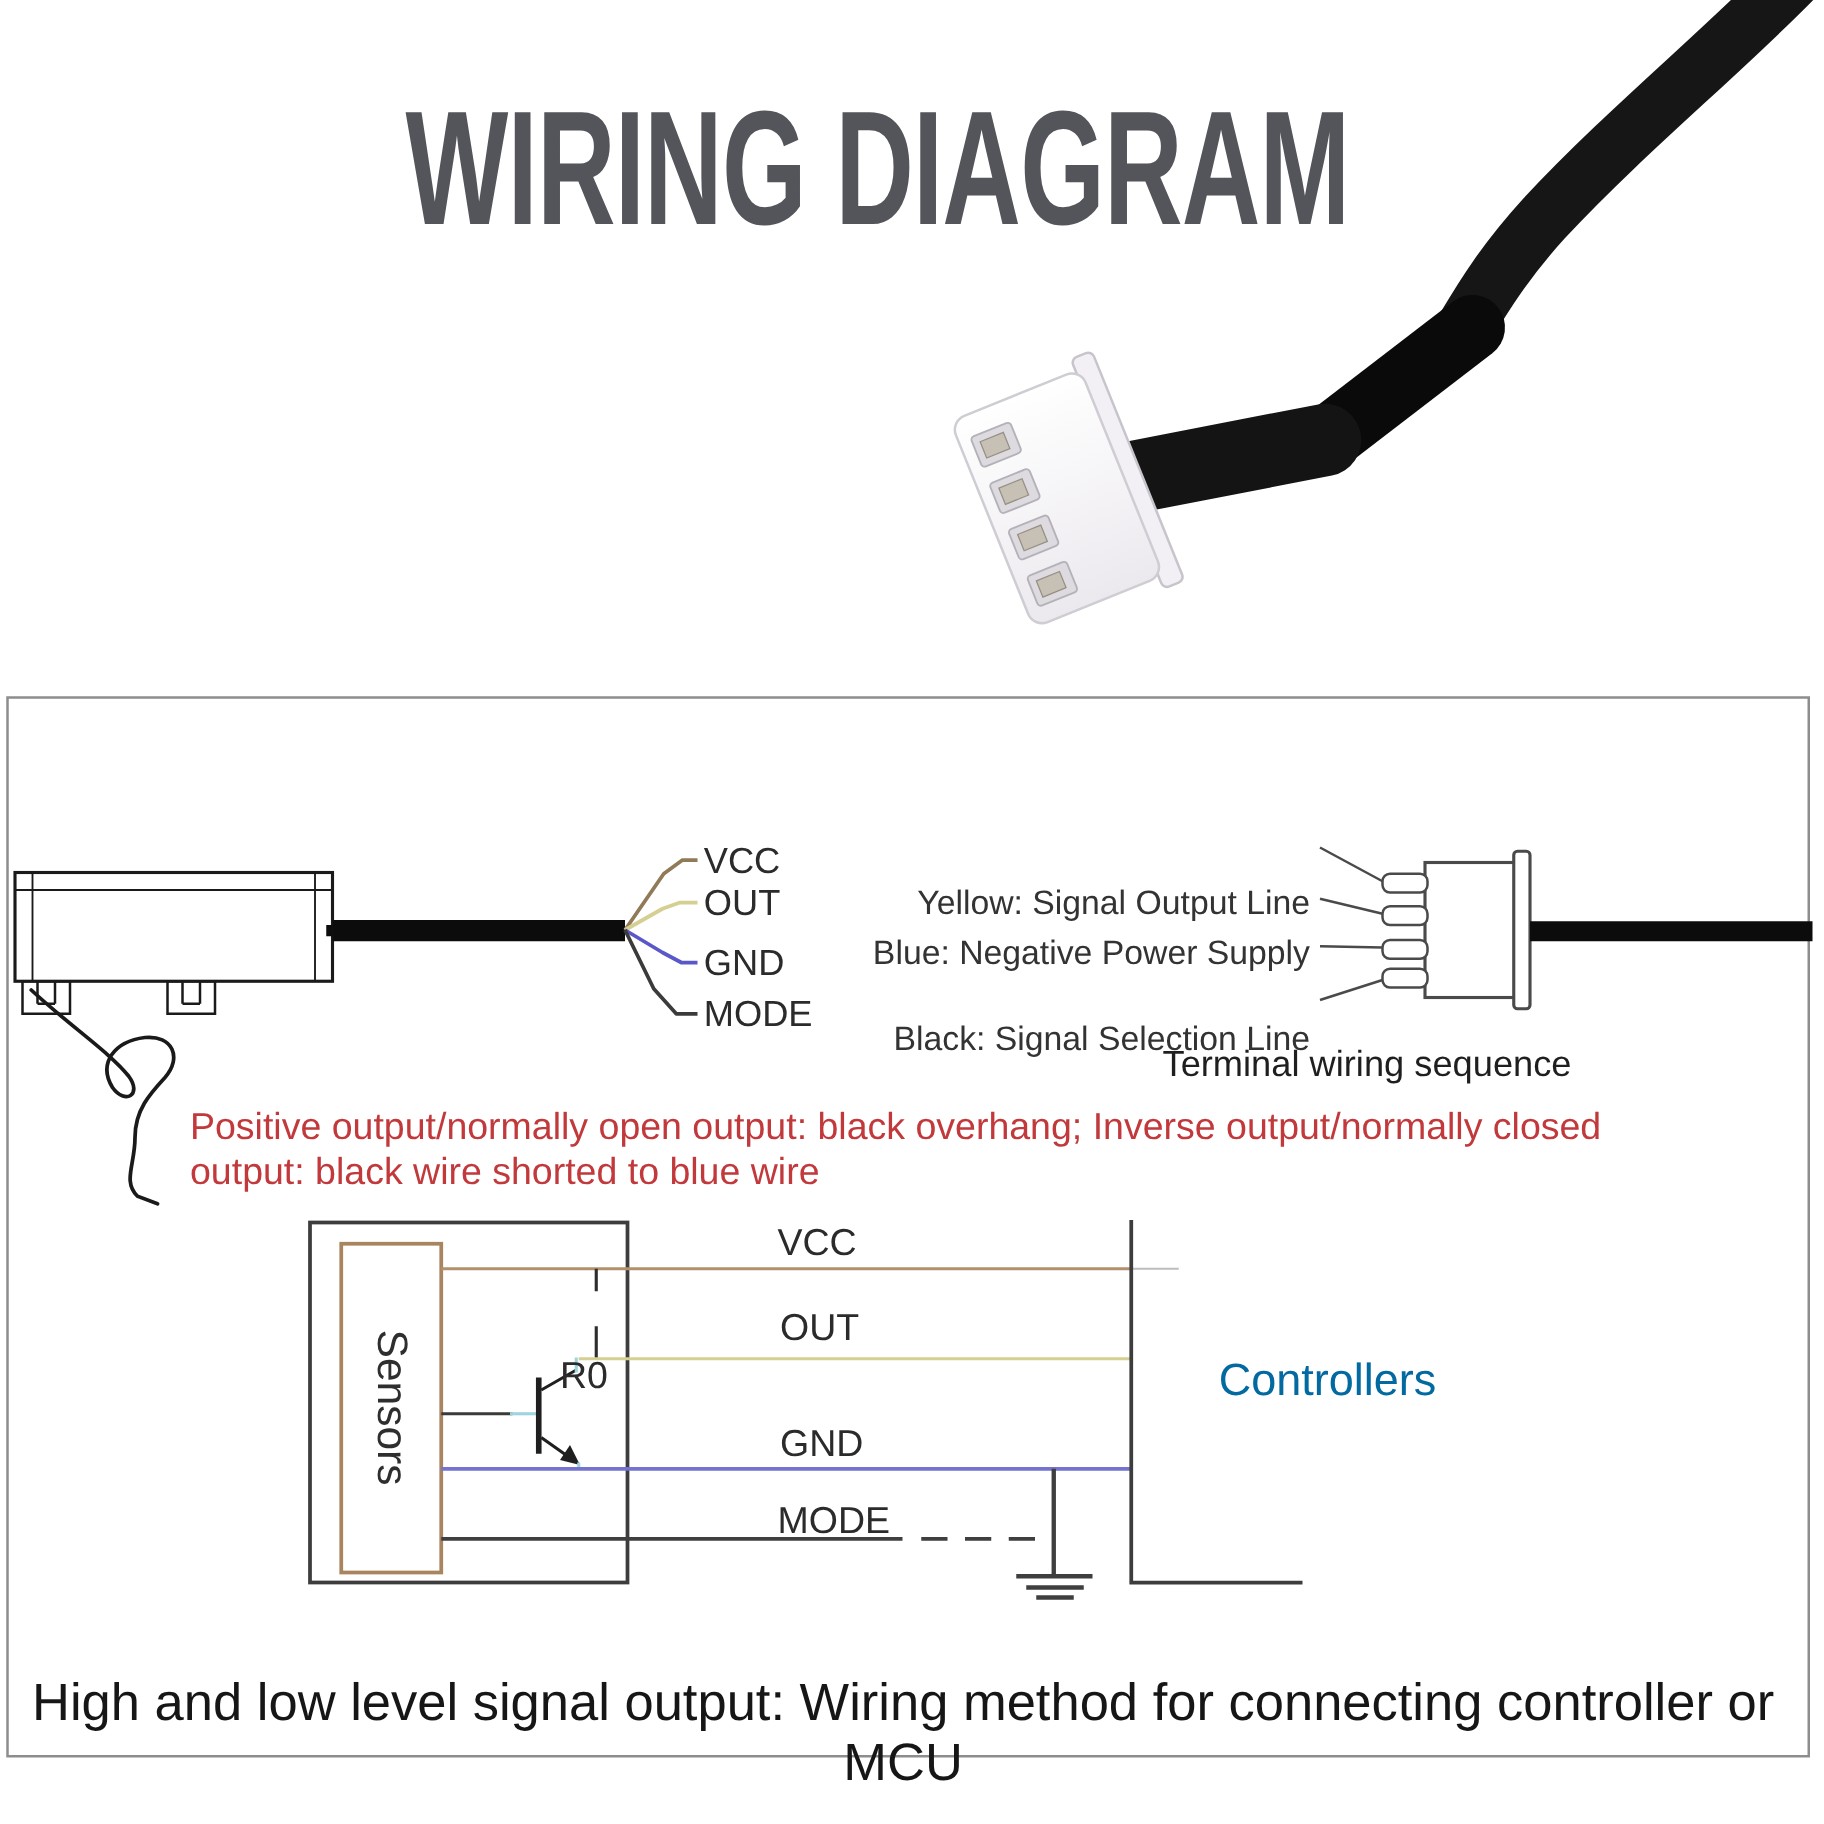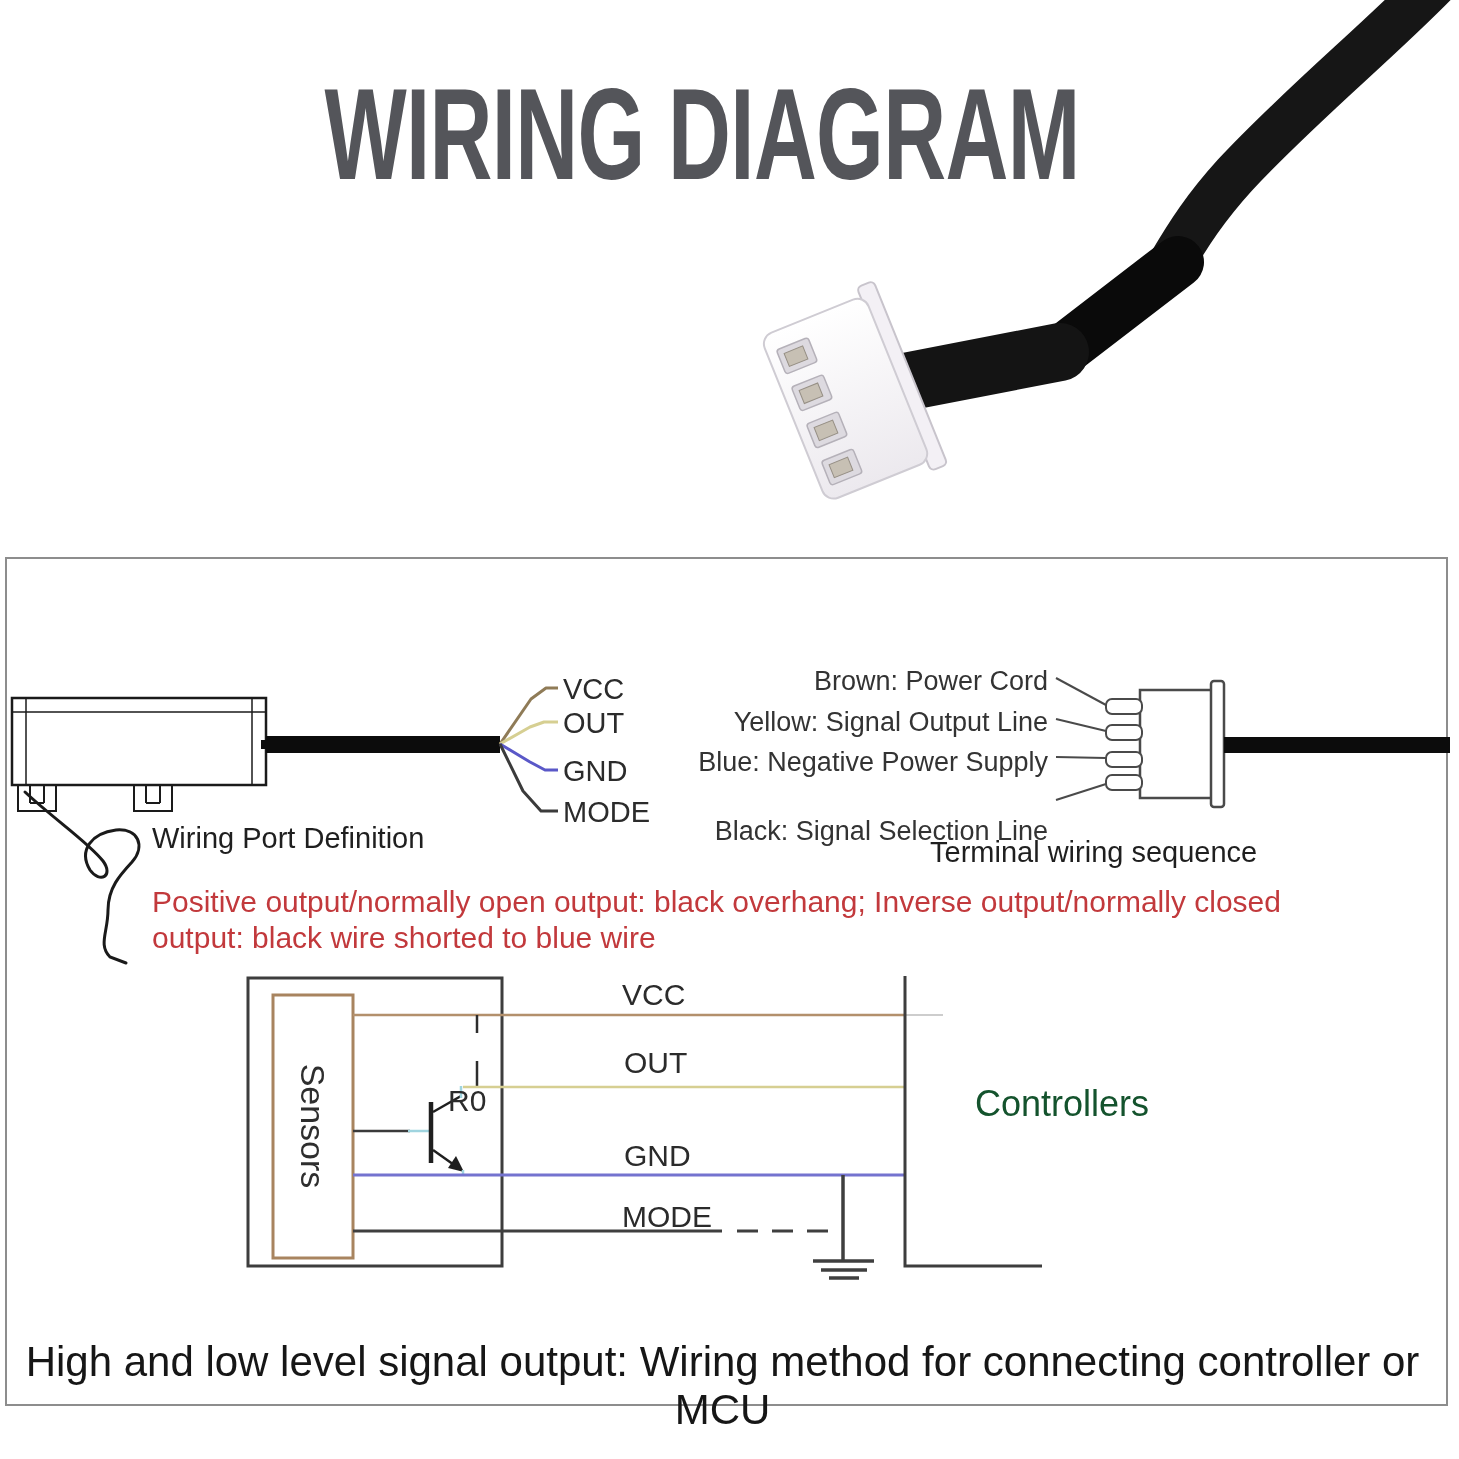--- a/index.html
+++ b/index.html
@@ -17,21 +17,21 @@
   .lbl-sm{font-size:27px;color:#333333;white-space:nowrap;}
   .caption{font-size:29px;color:#1f1f1f;white-space:nowrap;}
   .note{
     left:152px;top:884px;width:1165px;font-size:30px;line-height:36px;color:#c2393c;
   }
   .circuit-lbl{font-size:30px;color:#2b2b2b;white-space:nowrap;}
   .sensors-lbl{
     left:213px;top:1106px;width:200px;height:40px;line-height:40px;text-align:center;
     font-size:34px;color:#2e2e2e;transform:rotate(90deg);transform-origin:50% 50%;
   }
-  .controllers-lbl{left:975px;top:1083px;font-size:36px;color:#14532d;}
+  .controllers-lbl{left:975px;top:1083px;font-size:36px;color:#0369a1;}
   .bottom-caption{
     left:0;top:1338px;width:1445px;text-align:center;font-size:42px;color:#161616;
   }
   .right-wire-lbl{left:600px;width:448px;text-align:right;}
   .main-box{
     left:5px;top:557px;width:1443px;height:849px;border:2px solid #8d8d8d;
     box-sizing:border-box;background:transparent;
   }
   svg{position:absolute;left:0;top:0;}
 </style>
@@ -160,23 +160,21 @@
       <polyline points="905,976 905,1266 1042,1266" stroke="#3d3d3d" stroke-width="3"></polyline>
     </g>
   </svg>
 
   <div class="abs title">WIRING DIAGRAM</div>
 
   <div class="abs lbl" style="left:563px;top:673px;">VCC</div>
   <div class="abs lbl" style="left:563px;top:707px;">OUT</div>
   <div class="abs lbl" style="left:563px;top:755px;">GND</div>
   <div class="abs lbl" style="left:563px;top:796px;">MODE</div>
-  <div class="abs caption" style="left:152px;top:822px;">Wiring Port Definition</div>
 
-  <div class="abs lbl-sm right-wire-lbl" style="top:666px;">Brown: Power Cord</div>
   <div class="abs lbl-sm right-wire-lbl" style="top:747px;">Blue: Negative Power Supply</div>
   <div class="abs lbl-sm right-wire-lbl" style="top:707px;">Yellow: Signal Output Line</div>
   <div class="abs lbl-sm right-wire-lbl" style="top:788px;margin-top:28px;">Black: Signal Selection Line</div>
   <div class="abs caption" style="left:930px;top:824px;margin-top:12px;">Terminal wiring sequence</div>
 
   <div class="abs note">Positive output/normally open output: black overhang; Inverse output/normally closed output: black wire shorted to blue wire</div>
 
   <div class="abs sensors-lbl">Sensors</div>
   <div class="abs circuit-lbl" style="left:622px;top:978px;">VCC</div>
   <div class="abs circuit-lbl" style="left:624px;top:1046px;">OUT</div>

